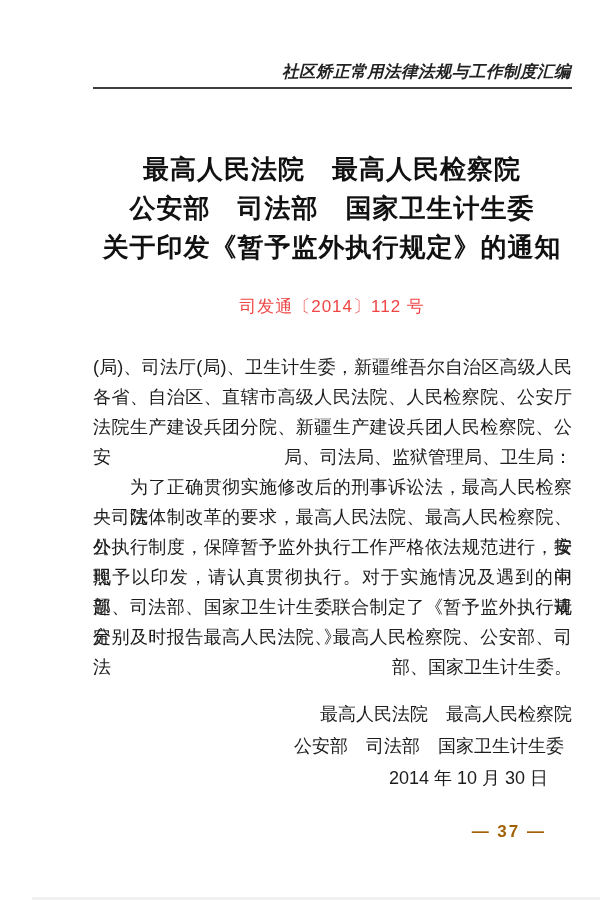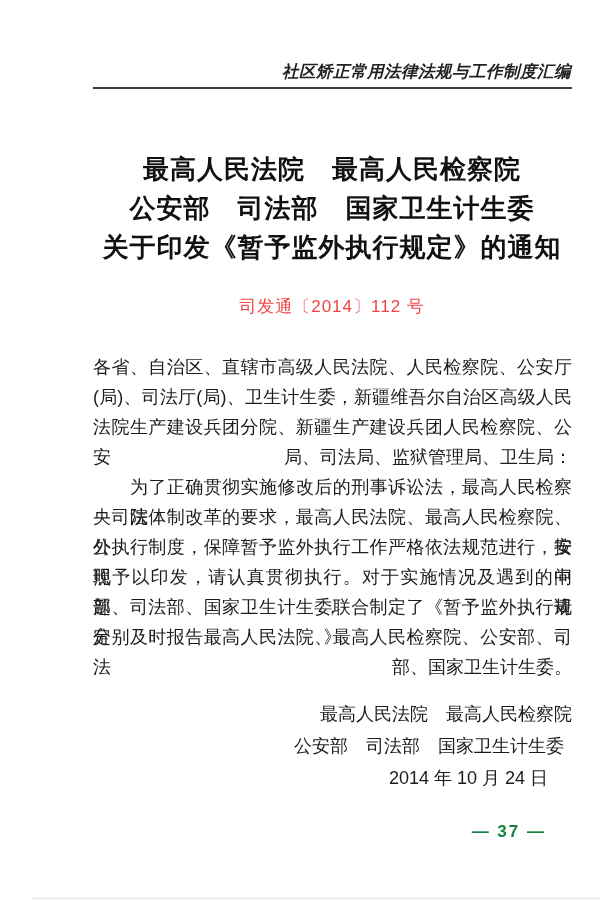--- a/index.html
+++ b/index.html
@@ -100,21 +100,21 @@
   }
   .sig-2 { padding-right: 8px; }
   .sig-date { padding-right: 24px; }
   .page-number {
     position: absolute;
     top: 822px;
     right: 86px;
     font-size: 17px;
     font-weight: bold;
     letter-spacing: 2px;
-    color: #15803d;
+    color: #a16207;
     white-space: nowrap;
   }
 </style>
 </head>
 <body>
 
 <div class="page">
 
   <div class="running-header">社区矫正常用法律法规与工作制度汇编</div>
 
@@ -122,37 +122,37 @@
 
   <div class="doc-title">
     <div>最高人民法院　最高人民检察院</div>
     <div>公安部　司法部　国家卫生计生委</div>
     <div>关于印发《暂予监外执行规定》的通知</div>
   </div>
 
   <div class="doc-number">司发通〔2014〕112 号</div>
 
   <div class="body-text">
+    <div class="body-line jl">(局)、司法厅(局)、卫生计生委，新疆维吾尔自治区高级人民</div>
     <div class="body-line jl">各省、自治区、直辖市高级人民法院、人民检察院、公安厅</div>
-    <div class="body-line jl">(局)、司法厅(局)、卫生计生委，新疆维吾尔自治区高级人民</div>
     <div class="body-line jl">法院生产建设兵团分院、新疆生产建设兵团人民检察院、公安</div>
     <div class="body-line ll">局、司法局、监狱管理局、卫生局：</div>
 
     <div class="body-line jl indent2">为了正确贯彻实施修改后的刑事诉讼法，最高人民检察院</div>
     <div class="body-line jl">央司法体制改革的要求，最高人民法院、最高人民检察院、公安</div>
     <div class="body-line jl">外执行制度，保障暂予监外执行工作严格依法规范进行，按照中</div>
     <div class="body-line jl">现予以印发，请认真贯彻执行。对于实施情况及遇到的问题，请</div>
     <div class="body-line jl">部、司法部、国家卫生计生委联合制定了《暂予监外执行规定》，</div>
     <div class="body-line jl">分别及时报告最高人民法院、最高人民检察院、公安部、司法</div>
     <div class="body-line ll">部、国家卫生计生委。</div>
   </div>
 
   <div class="signature">
     <div class="sig-line">最高人民法院　最高人民检察院</div>
     <div class="sig-line sig-2">公安部　司法部　国家卫生计生委</div>
-    <div class="sig-line sig-date">2014 年 10 月 24 日</div>
+    <div class="sig-line sig-date">2014 年 10 月 30 日</div>
   </div>
 
   <div class="page-number">— 37 —</div>
 
   <div class="scan-edge"></div>
 
 </div>
 
 </body></html>

